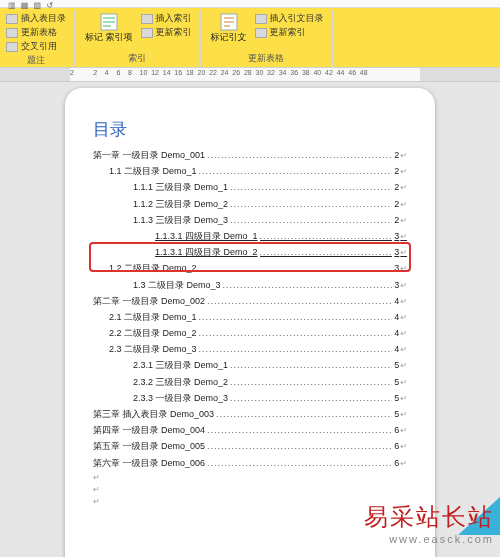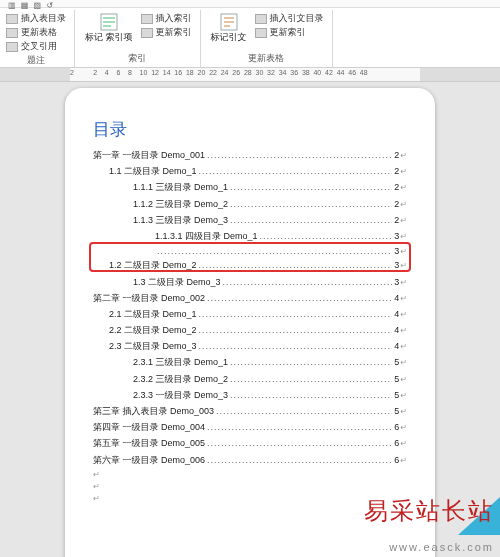--- a/index.html
+++ b/index.html
@@ -19,21 +19,21 @@
     background: #fafafa;
     border-bottom: 1px solid #ddd;
     position: relative;
   }
   .top-bar .qat {
     position: absolute; top: 1px; left: 8px; font-size: 8px; color: #666;
   }
   .qat span { margin-right: 3px; }
 
   .ribbon {
-    background: #ffffff;
+    background: #fde047;
     border-bottom: 1px solid #d0d0d0;
     padding: 2px 4px 0 4px;
     display: flex;
     height: 60px;
   }
   .group {
     border-right: 1px solid #d8d8d8;
     padding: 0 8px 2px 8px;
     display: flex;
     flex-direction: column;
@@ -102,39 +102,39 @@
     overflow:hidden;
     letter-spacing: 1px;
     color:#555;
     margin: 0 2px;
   }
   .toc-entry .pg { flex: 0 0 auto; }
   .toc-entry .ret { flex: 0 0 auto; color:#999; font-size:8px; margin-left:1px;}
   .lvl-0 { padding-left: 0px; }
   .lvl-1 { padding-left: 16px; }
   .lvl-2 { padding-left: 40px; text-align: right; }
-  .lvl-3 { padding-left: 62px; }
+  .lvl-3 { padding-left: 62px; text-decoration: underline; }
   .redbox {
     position:absolute;
     border: 2px solid #e03030;
     border-radius: 4px;
     pointer-events:none;
   }
   .para-mark { color:#999; font-size:8px; margin-top:3px; padding-left:0;}
 
   
   .watermark {
     position:absolute;
     right: 6px;
-    bottom: 4px;
+    bottom: 12px;
     text-align:right;
     pointer-events:none;
   }
   .watermark .cn { font-family: "KaiTi","STKaiti",serif; font-size:24px; color:#c02020; letter-spacing:2px;}
-  .watermark .en { font-size:11px; color:#888; letter-spacing:2px;margin-top:14px;}
+  .watermark .en { font-size:11px; color:#888; letter-spacing:2px;}
   .corner-tri {
     position:absolute;
     right:0; bottom:22px;
     width:0;height:0;
     border-left: 42px solid transparent;
     border-bottom: 38px solid #1aa8d6;
     opacity:0.85;
   }
 </style>
 </head>
@@ -284,20 +284,21 @@
           <span class="pg">2</span>
           <span class="ret">↵</span>
         </div>
         <div class="toc-entry lvl-3">
           <span class="txt">1.1.3.1  四级目录 Demo_1</span>
           <span class="dots">........................................................................................................................</span>
           <span class="pg">3</span>
           <span class="ret">↵</span>
         </div>
         <div class="toc-entry lvl-3">
+          <span class="txt">1.1.3.1  四级目录 Demo_2</span>
           <span class="dots">........................................................................................................................</span>
           <span class="pg">3</span>
           <span class="ret">↵</span>
         </div>
         <div class="toc-entry lvl-1">
           <span class="txt">1.2 二级目录 Demo_2</span>
           <span class="dots">........................................................................................................................</span>
           <span class="pg">3</span>
           <span class="ret">↵</span>
         </div>

